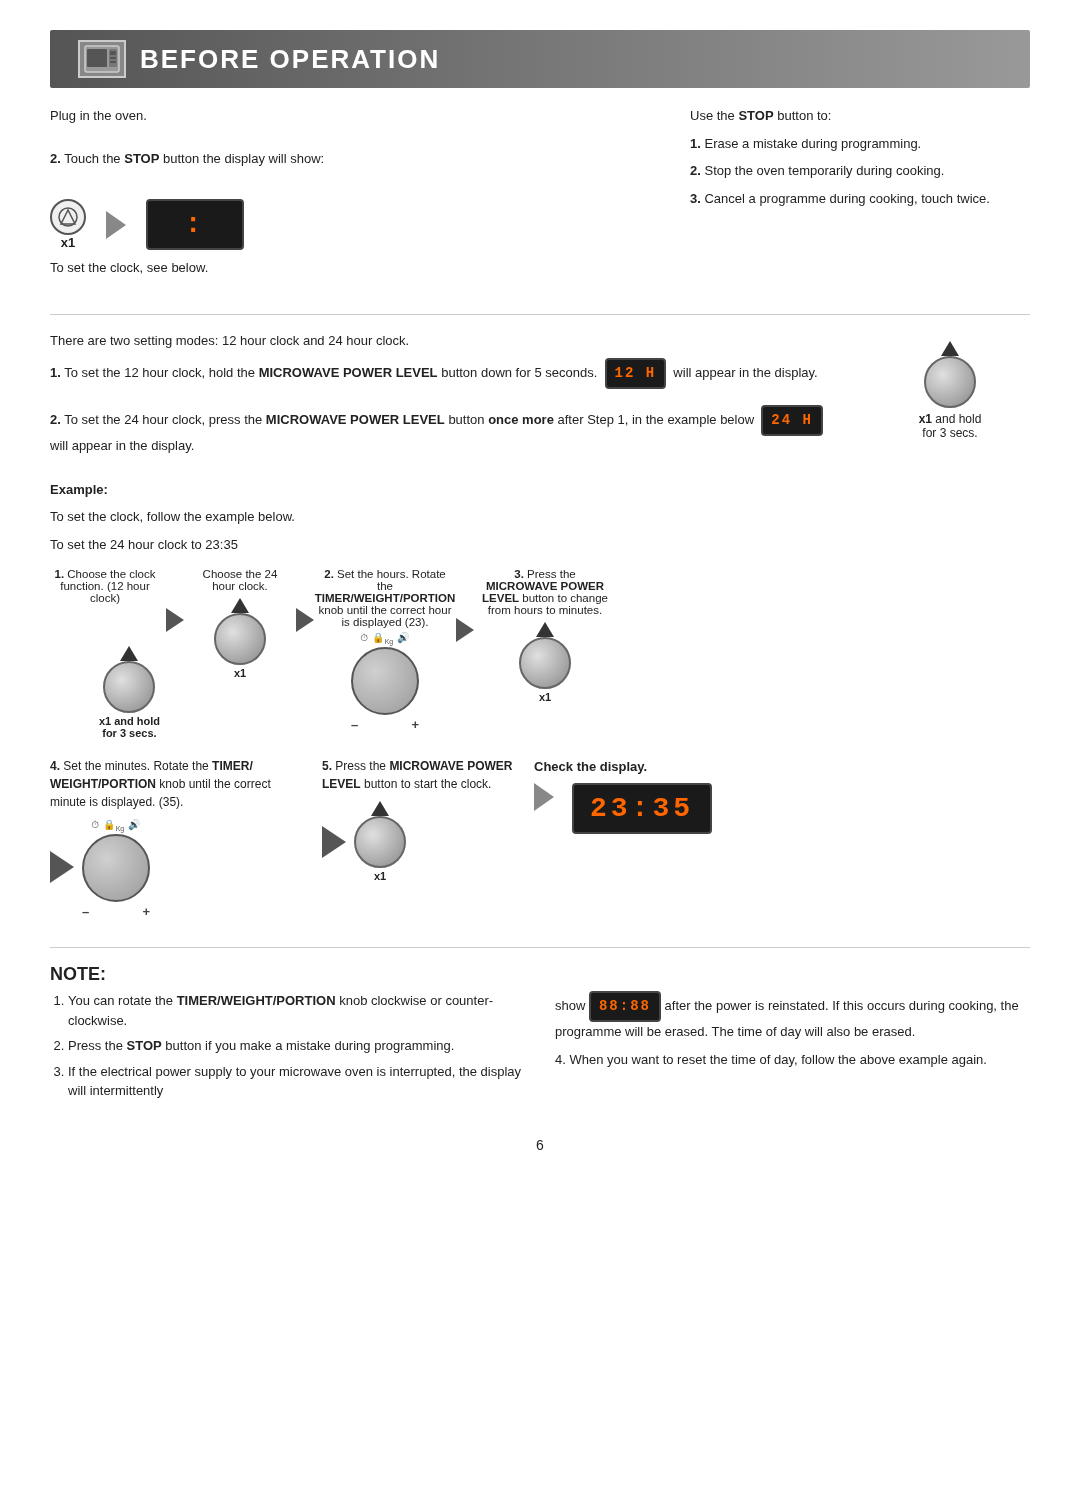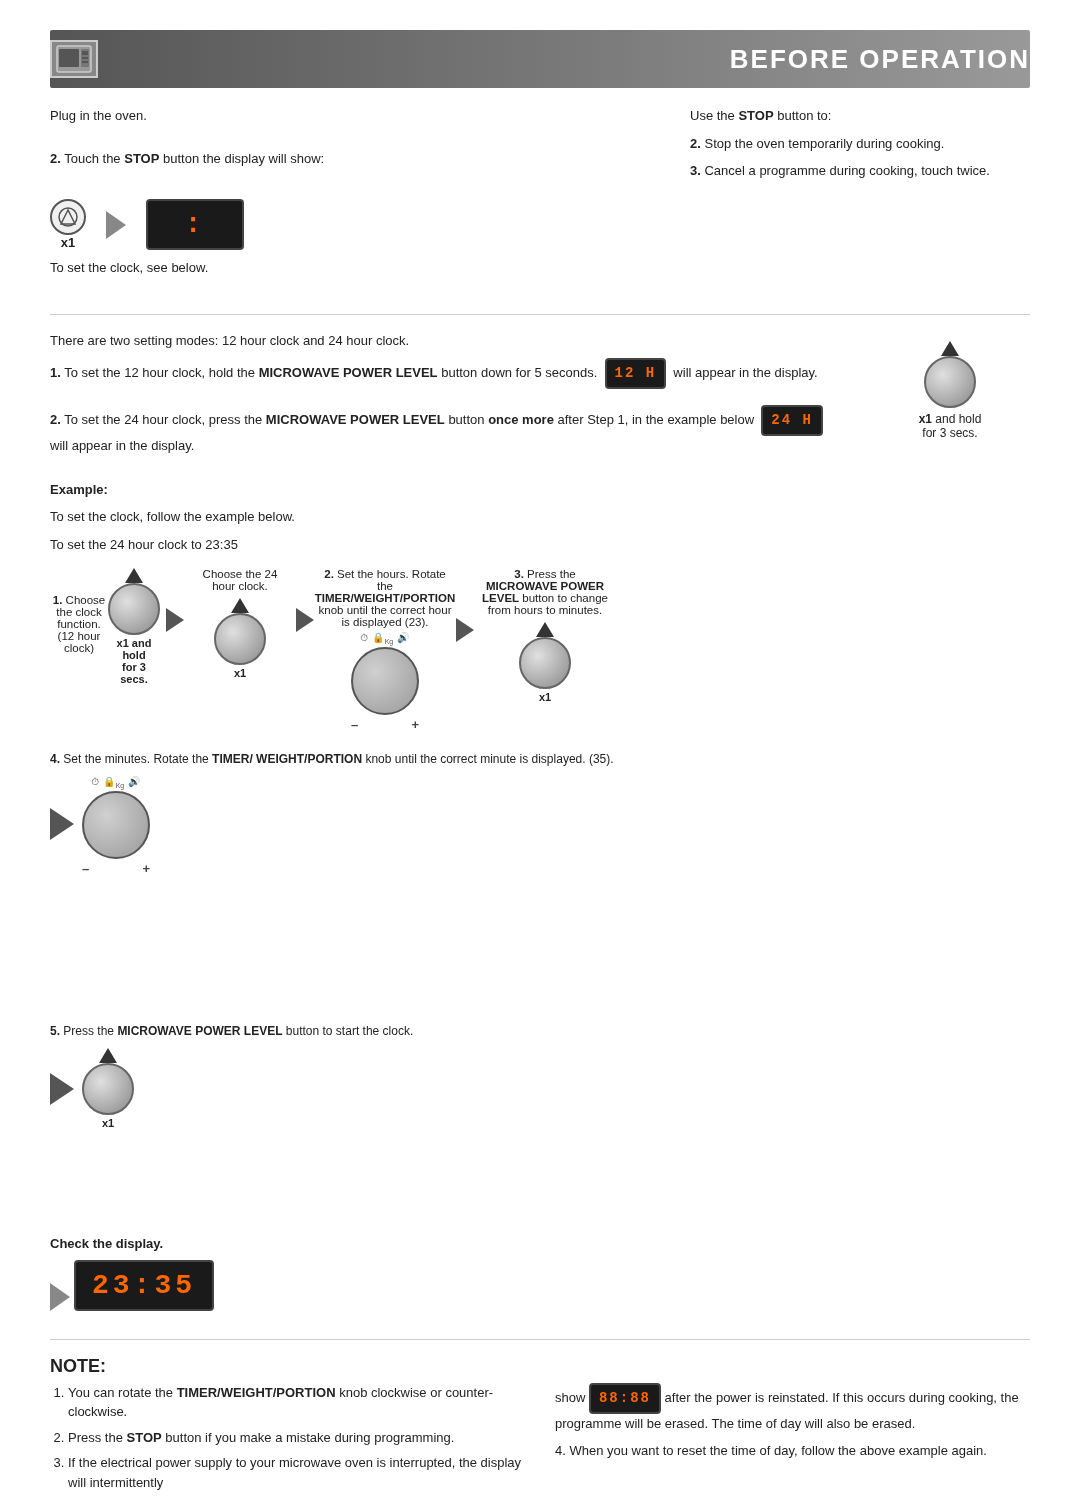--- a/index.html
+++ b/index.html
@@ -12,24 +12,23 @@
       min-height: 1507px;
       padding: 30px 50px;
     }
 
     
     .section-header {
       display: flex;
       align-items: center;
       background: linear-gradient(90deg, #555 0%, #999 100%);
       color: #fff;
-      padding: 10px 0;
+      padding: 10px 28px;
       margin-bottom: 18px;
       border-radius: 2px;
-      justify-content: space-between;
     }
     .section-header .header-icon {
       width: 48px;
       height: 38px;
       background: #888;
       border: 2px solid #ccc;
       margin-right: 14px;
       display: flex; align-items: center; justify-content: center;
       flex-shrink: 0;
     }
@@ -178,20 +177,21 @@
           <span style="font-size:13px; font-weight:bold;">x1</span>
         </div>
         <div class="arrow-right-outline"></div>
         <div class="lcd-display" style="min-width:90px;">&nbsp;:&nbsp;</div>
       </div>
       <p>To set the clock, see below.</p>
     </div>
 
     <div class="before-op-right">
       <p>Use the <span class="bold">STOP</span> <span>button to:</span></p>
+      <p><span class="bold">1.</span> <span>Erase a mistake during programming.</span></p>
       <p><span class="bold">2.</span> <span>Stop the oven temporarily during cooking.</span></p>
       <p><span class="bold">3.</span> <span>Cancel a programme during cooking, touch twice.</span></p>
     </div>
   </div>
 </div>
 
 <hr class="divider">
 
 <div class="section">
 
@@ -227,21 +227,21 @@
     </div>
   </div>
 
   <div style="margin-top:16px;">
     <p><span class="bold">Example:</span></p>
     <p>To set the clock, follow the example below.</p>
     <p>To set the 24 hour clock to 23:35</p>
 
     <div style="display:flex; align-items:flex-start; gap:6px; margin-top:14px; flex-wrap:nowrap;">
 
-      <div style="display:flex; flex-direction:row; align-items:center; max-width:110px;">
+      <div style="display:flex; flex-direction:column; align-items:flex-end; max-width:110px;gap:36px;">
         <div style="font-size:11.5px; text-align:center; margin-bottom:6px;">
           <span class="bold">1.</span> <span>Choose the clock function. (12 hour clock)</span>
         </div>
         <div style="display:flex; flex-direction:column; align-items:center;">
           <div class="triangle-indicator"></div>
           <div class="knob"></div>
           <div style="font-size:11px; font-weight:bold; margin-top:2px; text-align:center;">
             <span>x1 and hold</span><br>
             <span>for 3 secs.</span>
           </div>
@@ -296,21 +296,21 @@
           <span class="bold">3.</span> Press the <span class="bold">MICROWAVE POWER LEVEL</span> button to change from hours to minutes.
         </div>
         <div style="display:flex; flex-direction:column; align-items:center;">
           <div class="triangle-indicator"></div>
           <div class="knob"></div>
           <div style="font-size:11px; font-weight:bold; margin-top:2px;">x1</div>
         </div>
       </div>
     </div>
 
-    <div style="display:flex; align-items:flex-start; gap:12px; margin-top:18px;flex-direction:column;">
+    <div style="display:flex; align-items:flex-start; gap:12px; margin-top:18px;">
 
       <div style="flex:0 0 260px;">
         <p style="font-size:12px;">
           <span class="bold">4.</span> Set the minutes. Rotate the <span class="bold">TIMER/ WEIGHT/PORTION</span> knob until the correct minute is displayed. (35).
         </p>
         <div style="display:flex; align-items:center; gap:8px; margin-top:8px;">
           <div style="display:flex; flex-direction:column; align-items:center;">
 
             <div style="width:0;height:0;border-top:16px solid transparent;border-bottom:16px solid transparent;border-left:24px solid #555; margin-bottom:4px;"></div>
           </div>
@@ -338,21 +338,21 @@
           <div style="display:flex; flex-direction:column; align-items:center;">
             <div class="triangle-indicator"></div>
             <div class="knob"></div>
             <div style="font-size:11px; font-weight:bold; margin-top:2px;">x1</div>
           </div>
         </div>
       </div>
 
       <div style="flex:1; display:flex; flex-direction:column; align-items:flex-start; justify-content:flex-end;">
         <p style="font-weight:bold; font-size:13px; margin-bottom:6px;">Check the display.</p>
-        <div style="display:flex; align-items:flex-end; gap:4px;">
+        <div style="display:flex; align-items:flex-start; gap:18px;">
           <div style="width:0;height:0;border-top:14px solid transparent;border-bottom:14px solid transparent;border-left:20px solid #888;"></div>
           <div class="lcd-display">23:35</div>
         </div>
       </div>
     </div>
   </div>
 </div>
 
 <hr class="divider">
 

